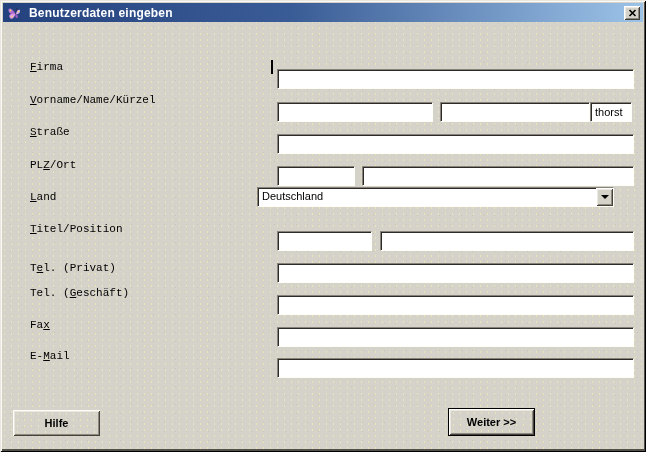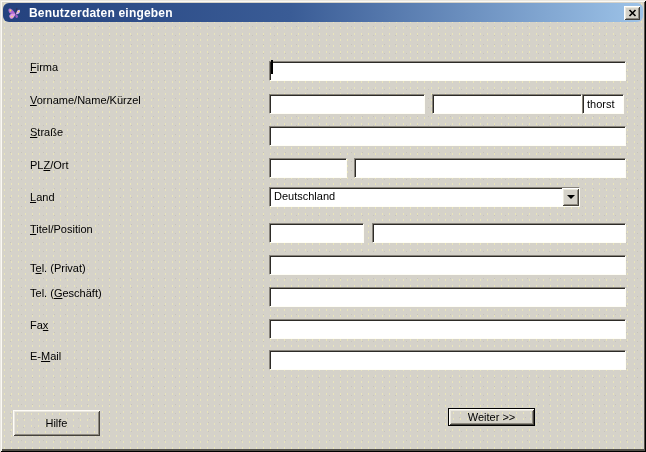--- a/index.html
+++ b/index.html
@@ -19,21 +19,21 @@
     box-shadow:
       inset 1px 1px 0 #eae7e0,
       inset -1px -1px 0 #000000,
       inset 2px 2px 0 #fbf9f4,
       inset -2px -3px 0 #54514a;
   }
 
   .titlebar {
     position:absolute; left:3px; top:3px; right:3px; height:19px;
     background:linear-gradient(to right, #24427e 0%, #3a5c96 45%, #9dc3e8 100%);
-    display:flex; align-items:center; padding:0 3px;border-radius:6px;
+    display:flex; align-items:center; padding:0 3px;
   }
   .titlebar-title {
     color:#ffffff; font-size:12px; font-weight:bold; margin-left:5px;
     letter-spacing:0.2px; white-space:nowrap;
   }
   .app-icon { width:18px; height:16px; flex:0 0 auto; }
 
   .close-btn {
     margin-left:auto; width:16px; height:14px; cursor:default;
     background-color:#d5d2c9;
@@ -41,31 +41,32 @@
       inset 1px 1px 0 #ffffff,
       inset -1px -1px 0 #403d38,
       inset 2px 2px 0 #eceade,
       inset -2px -2px 0 #8a867e;
     display:flex; align-items:center; justify-content:center;
   }
 
   .form-label {
     position:absolute; left:30px; font-size:11px; color:#000;
     white-space:nowrap;
+    font-family:Liberation Mono, monospace;
   }
   .form-label u { text-decoration:underline; }
 
   .tf {
     position:absolute; box-sizing:border-box; height:20px;
     background:#ffffff; color:#000;
     border:1px solid #87837b;
     border-bottom-color:#fffef6; border-right-color:#fffef6;
     box-shadow: inset 1px 1px 0 #2d2b27;
     font-family:"Liberation Sans", sans-serif; font-size:11px;
-    padding:1px 4px; outline:none; margin:4px;
+    padding:1px 4px; outline:none; margin:12px;
   }
 
   .combo {
     position:absolute; box-sizing:border-box; height:20px;
     background:#ffffff;
     border:1px solid #87837b;
     border-bottom-color:#fffef6; border-right-color:#fffef6;
     box-shadow: inset 1px 1px 0 #2d2b27;
     display:flex; align-items:stretch;
   }
@@ -88,22 +89,23 @@
   .btn {
     position:absolute; box-sizing:border-box; height:26px;
     font-size:11px; color:#000; cursor:default;
     box-shadow:
       inset 1px 1px 0 #fffdf8,
       inset -1px -1px 0 #45423c,
       inset 2px 2px 0 #eae7de,
       inset -2px -2px 0 #8d897f;
     display:flex; align-items:center; justify-content:center;
     white-space:nowrap;
+    font-weight:bold;
   }
-  .btn-default { border:1px solid #000; height:18px; }
+  .btn-default { border:1px solid #000; height:28px; }
 
   .caret { position:absolute; left:271px; top:60px; width:2px; height:14px; background:#000; }
 </style>
 </head>
 <body>
 
 <div class="window speckle">
 
   <div class="titlebar">
     <svg class="app-icon" viewBox="0 0 18 16">
@@ -140,21 +142,21 @@
 
   <input class="tf" style="left: 265px; top: 90px; width: 156px;" value="">
   <input class="tf" style="left: 428px; top: 90px; width: 150px;" value="">
   <input class="tf" style="left: 578px; top: 90px; width: 42px;" value="thorst">
 
   <input class="tf" style="left: 265px; top: 122px; width: 357px;" value="">
 
   <input class="tf" style="left: 265px; top: 154px; width: 78px;" value="">
   <input class="tf" style="left: 350px; top: 154px; width: 272px;" value="">
 
-  <div class="combo" style="left:269px; top:187px; width:311px">
+  <div class="combo" style="left:257px; top:187px; width:357px">
     <span class="combo-text">Deutschland</span>
     <div class="drop-btn">
       <div class="tri"></div>
     </div>
   </div>
 
   <input class="tf" style="left: 265px; top: 219px; width: 95px;" value="">
   <input class="tf" style="left: 368px; top: 219px; width: 254px;" value="">
 
   <input class="tf" style="left: 265px; top: 251px; width: 357px;" value="">

